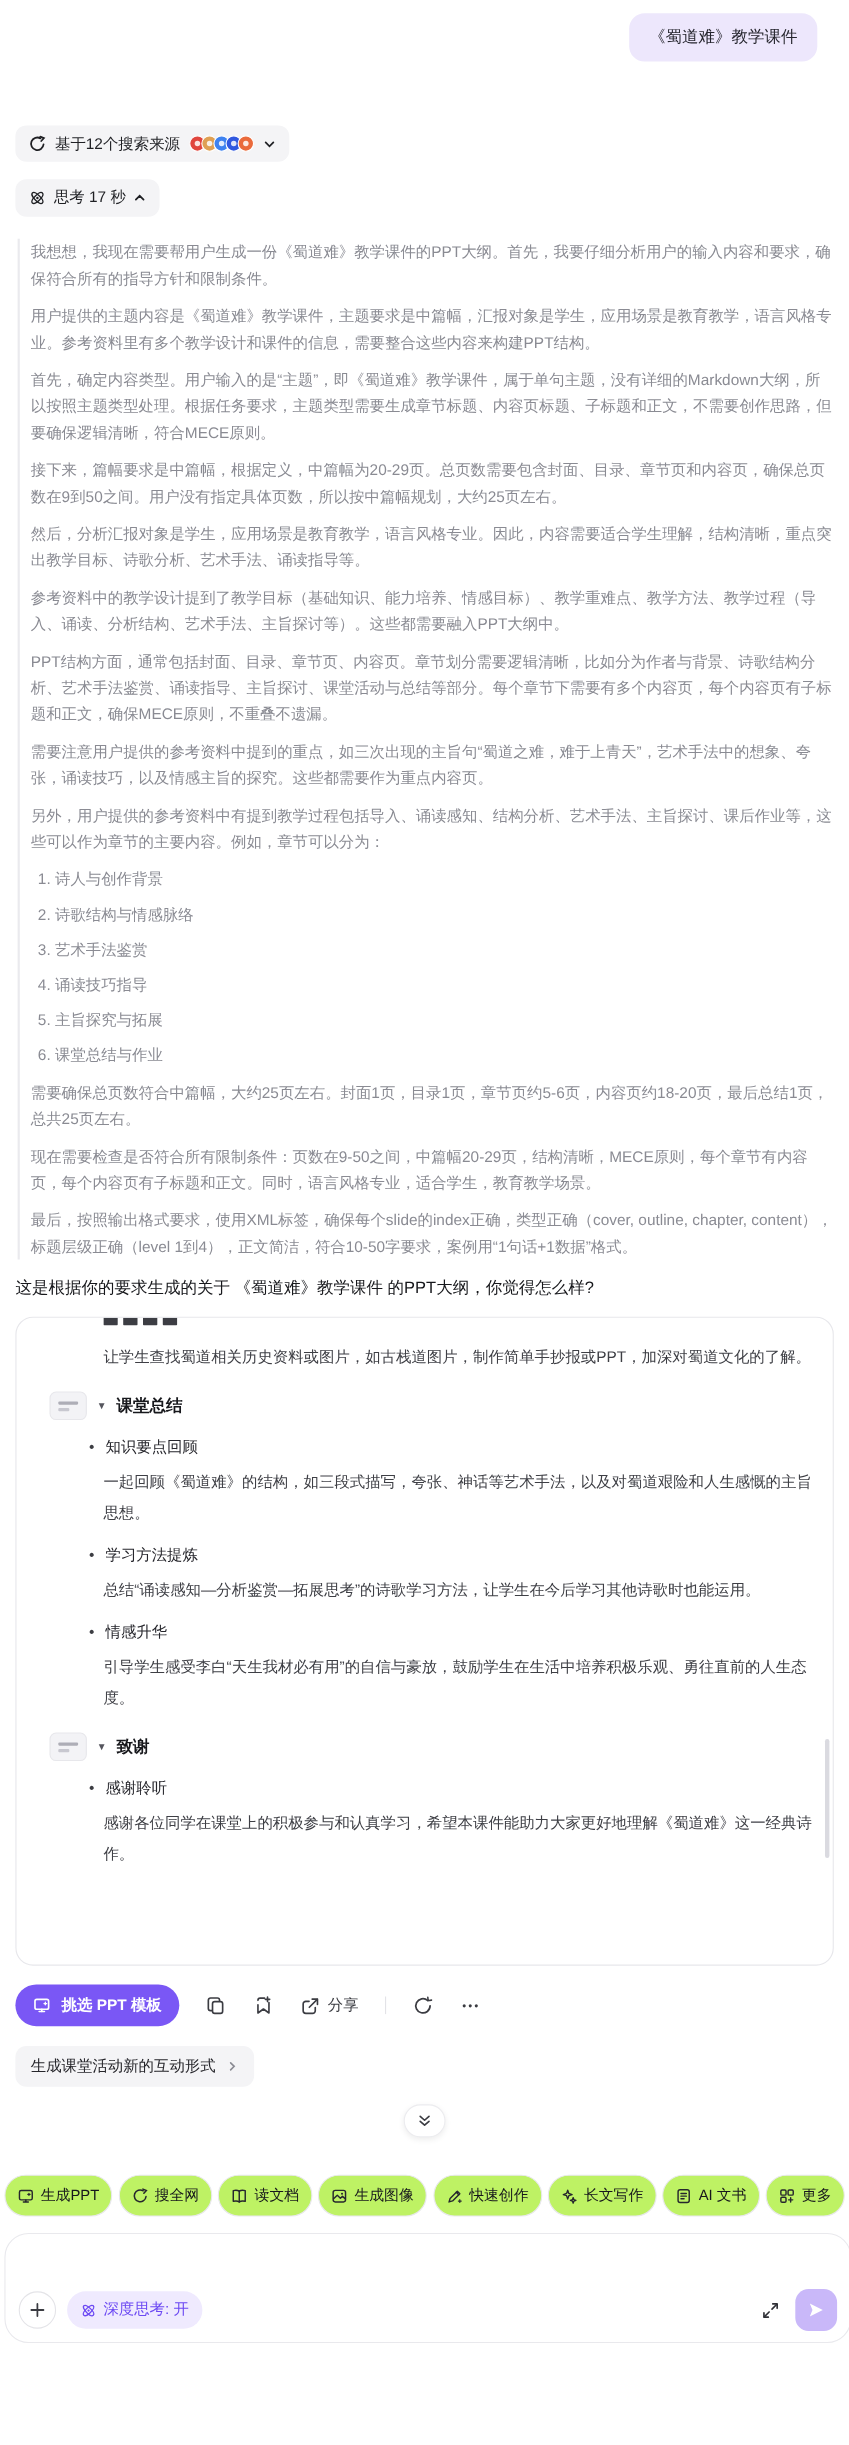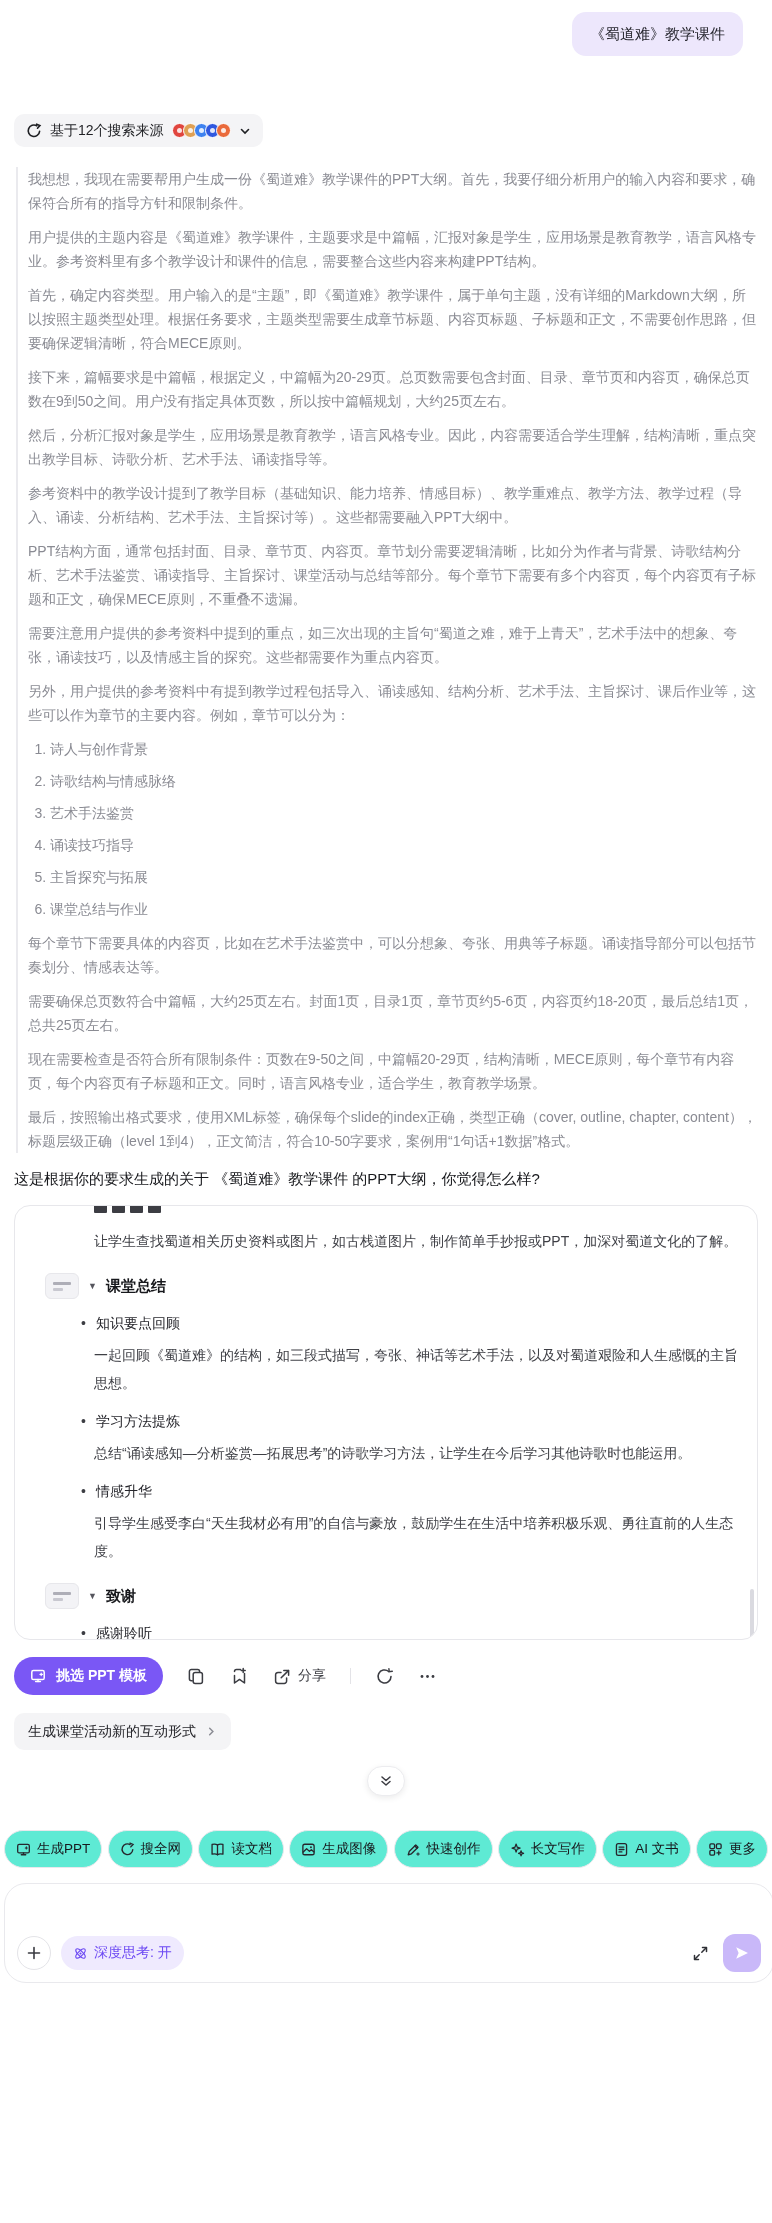--- a/index.html
+++ b/index.html
@@ -46,21 +46,21 @@
   .think-block p { margin:10px 0; }
   .think-block ol { margin:10px 0; padding-left:22px; }
   .think-block li { margin:8px 0; }
 
   
   .reply-line { margin-top:14px; font-size:15px; line-height:24px; color:#17181c; }
 
   
   .outline-panel {
     margin-top:14px; border:1px solid #E7E7EB; border-radius:16px;
-    height:435px; overflow:hidden; position:relative; padding:0 18px;
+    height:590px; overflow:hidden; position:relative; padding:0 18px;
     background:#fff;
   }
   .clip-sliver { height:7px; overflow:hidden; margin-left:61px; display:flex; gap:5px; align-items:flex-end; }
   .clip-sliver i { display:block; height:13px; width:13px; background:#3c3d43; border-radius:1px; }
   .panel-par {
     margin:14px 0 4px 61px; font-size:14px; line-height:28px; color:#3E3F45;
   }
   .sec-head { display:flex; align-items:center; gap:9px; margin:18px 0 2px 12px; }
   .slide-ico { width:34px; height:26px; background:#F3F3F6; border:1px solid #E7E7EB; border-radius:6px; position:relative; flex:none; }
   .slide-ico::before { content:""; position:absolute; left:7px; top:8px; width:18px; height:3px; background:#AEAEB7; border-radius:1px; }
@@ -97,21 +97,21 @@
   .scroll-btn {
     width:38px; height:30px; border-radius:15px; background:#fff;
     border:1px solid #ECECEF; box-shadow:0 2px 6px rgba(0,0,0,.08);
     display:flex; align-items:center; justify-content:center; cursor:pointer; color:#3b3c42;
   }
 
   
   .toolbar { margin:34px -10px 0; display:flex; justify-content:space-between; }
   .tool-pill {
     display:inline-flex; align-items:center; gap:6px; cursor:pointer;
-    background:#5eead4; border:1px solid #E8E8EC; border-radius:19px; height:38px;
+    background:#bef264; border:1px solid #E8E8EC; border-radius:19px; height:38px;
     padding:0 11px; font-size:13.5px; color:#17181c; white-space:nowrap; font-family:inherit;
   }
   .tool-pill svg { color:#26272d; flex:none; }
 
   
   .composer {
     margin:15px -16px 0 -10px; border:1px solid #E9E9ED; border-radius:22px;
     height:100px; position:relative; padding:13px 16px; background:#fff;
   }
   .composer textarea {
@@ -163,41 +163,55 @@
       <i class="fav" style="background:#EA6A3B"></i>
     </span>
     <span style="display:flex">
       <svg width="12" height="12" viewBox="0 0 12 12" fill="none" stroke="currentColor" stroke-width="1.6" stroke-linecap="round">
           <path d="M2.5 4.5 6 8l3.5-3.5"></path>
         </svg>
     </span>
   </div>
 
   
+  <div><div class="think-pill">
+    <span style="display:flex">
+      <svg width="16" height="16" viewBox="0 0 16 16" fill="none" stroke="currentColor" stroke-width="1.2">
+        <ellipse cx="8" cy="8" rx="6.5" ry="2.6" transform="rotate(45 8 8)"></ellipse>
+        <ellipse cx="8" cy="8" rx="6.5" ry="2.6" transform="rotate(-45 8 8)"></ellipse>
+        <circle cx="8" cy="8" r="1.1" fill="currentColor" stroke="none"></circle>
+      </svg>
+    </span>
+    <span>思考 17 秒</span>
+    <span style="display:flex">
+      <svg width="12" height="12" viewBox="0 0 12 12" fill="none" stroke="currentColor" stroke-width="1.6" stroke-linecap="round">
+            <path d="M2.5 7.5 6 4l3.5 3.5"></path>
+          </svg>
+    </span>
+  </div></div>
 
   
   <div class="think-block">
     <p>我想想，我现在需要帮用户生成一份《蜀道难》教学课件的PPT大纲。首先，我要仔细分析用户的输入内容和要求，确保符合所有的指导方针和限制条件。</p>
     <p>用户提供的主题内容是《蜀道难》教学课件，主题要求是中篇幅，汇报对象是学生，应用场景是教育教学，语言风格专业。参考资料里有多个教学设计和课件的信息，需要整合这些内容来构建PPT结构。</p>
     <p>首先，确定内容类型。用户输入的是“主题”，即《蜀道难》教学课件，属于单句主题，没有详细的Markdown大纲，所以按照主题类型处理。根据任务要求，主题类型需要生成章节标题、内容页标题、子标题和正文，不需要创作思路，但要确保逻辑清晰，符合MECE原则。</p>
     <p>接下来，篇幅要求是中篇幅，根据定义，中篇幅为20-29页。总页数需要包含封面、目录、章节页和内容页，确保总页数在9到50之间。用户没有指定具体页数，所以按中篇幅规划，大约25页左右。</p>
     <p>然后，分析汇报对象是学生，应用场景是教育教学，语言风格专业。因此，内容需要适合学生理解，结构清晰，重点突出教学目标、诗歌分析、艺术手法、诵读指导等。</p>
     <p>参考资料中的教学设计提到了教学目标（基础知识、能力培养、情感目标）、教学重难点、教学方法、教学过程（导入、诵读、分析结构、艺术手法、主旨探讨等）。这些都需要融入PPT大纲中。</p>
     <p>PPT结构方面，通常包括封面、目录、章节页、内容页。章节划分需要逻辑清晰，比如分为作者与背景、诗歌结构分析、艺术手法鉴赏、诵读指导、主旨探讨、课堂活动与总结等部分。每个章节下需要有多个内容页，每个内容页有子标题和正文，确保MECE原则，不重叠不遗漏。</p>
     <p>需要注意用户提供的参考资料中提到的重点，如三次出现的主旨句“蜀道之难，难于上青天”，艺术手法中的想象、夸张，诵读技巧，以及情感主旨的探究。这些都需要作为重点内容页。</p>
     <p>另外，用户提供的参考资料中有提到教学过程包括导入、诵读感知、结构分析、艺术手法、主旨探讨、课后作业等，这些可以作为章节的主要内容。例如，章节可以分为：</p>
     <ol>
       <li>诗人与创作背景</li>
       <li>诗歌结构与情感脉络</li>
       <li>艺术手法鉴赏</li>
       <li>诵读技巧指导</li>
       <li>主旨探究与拓展</li>
       <li>课堂总结与作业</li>
     </ol>
-    <p>每个章节下需要具体的内容页，比如在艺术手法鉴赏中，可以分想象、夸张、用典等子标题。诵读指导部分可以包括节奏划分、情感表达等。</p>
     <p>需要确保总页数符合中篇幅，大约25页左右。封面1页，目录1页，章节页约5-6页，内容页约18-20页，最后总结1页，总共25页左右。</p>
     <p>现在需要检查是否符合所有限制条件：页数在9-50之间，中篇幅20-29页，结构清晰，MECE原则，每个章节有内容页，每个内容页有子标题和正文。同时，语言风格专业，适合学生，教育教学场景。</p>
     <p>最后，按照输出格式要求，使用XML标签，确保每个slide的index正确，类型正确（cover, outline, chapter, content），标题层级正确（level 1到4），正文简洁，符合10-50字要求，案例用“1句话+1数据”格式。</p>
   </div>
 
   
   <div class="reply-line">这是根据你的要求生成的关于 《蜀道难》教学课件 的PPT大纲，你觉得怎么样?</div>
 
   
   <div class="outline-panel">

